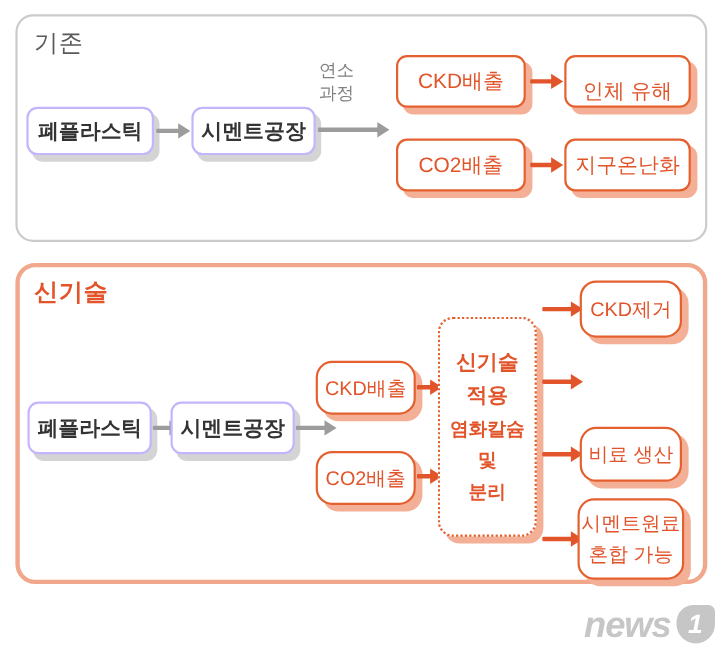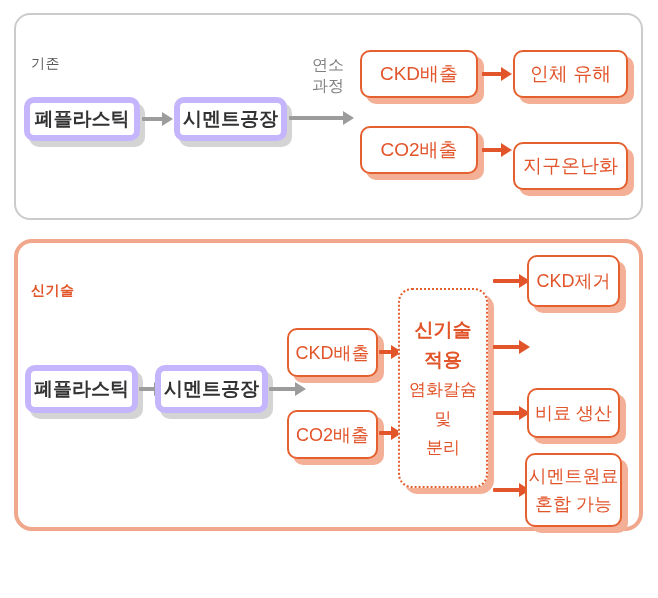--- a/index.html
+++ b/index.html
@@ -3,50 +3,50 @@
 <meta charset="utf-8">
 <style>
   html,body{margin:0;padding:0;background:#ffffff;}
   .canvas{
     position:relative;width:658px;height:598px;background:#ffffff;
     font-family:"Liberation Sans","DejaVu Sans",sans-serif;overflow:hidden;
   }
   .panel{position:absolute;border-radius:16px;background:#ffffff;box-sizing:border-box;}
   .panel-gray{border:2px solid #cbcbcb;}
   .panel-orange{border:4px solid #f0a78b;border-radius:18px;}
-  .panel-title{position:absolute;font-size:14px;letter-spacing:0.5px;margin-top:31px;}
+  .panel-title{position:absolute;font-size:22px;letter-spacing:0.5px;}
   .title-gray{color:#595959;font-weight:500;}
   .title-orange{color:#e2542a;font-weight:bold;}
 
   .box{
     position:absolute;display:flex;align-items:center;justify-content:center;
     background:#ffffff;border-radius:10px;box-sizing:border-box;text-align:center;
   }
   .box-gray{
-    border:6px solid #c4b5fd;box-shadow:5px 6px 0 0 #d4d4d4;
+    border:2px solid #c4b5fd;box-shadow:5px 6px 0 0 #d4d4d4;
     color:#333333;font-size:19px;font-weight:600;
   }
   .box-orange{
     border:2px solid #e4602f;box-shadow:6px 6px 0 0 #f4b097;
     color:#e2542a;font-size:19px;font-weight:500;
   }
-  .box-orange.small{font-size:18px;}
+  .box-orange.small{font-size:18px;border-radius:15px;}
   .box .two-line{line-height:28px;font-size:18px;}
 
   .dashed-box{
     position:absolute;background:#ffffff;border:2px dotted #e4602f;border-radius:14px;
     box-shadow:6px 6px 0 0 #f4b097;box-sizing:border-box;
     display:flex;flex-direction:column;align-items:center;justify-content:center;
     color:#e2542a;text-align:center;padding:6px 2px;
   }
   .dashed-box .b{font-size:19px;font-weight:bold;line-height:30px;}
-  .dashed-box .r{font-size:17px;font-weight:400;line-height:29px;}
+  .dashed-box .r{font-size:17px;font-weight:700;line-height:29px;}
 
   .muted-label{
-    position:absolute;color:#808080;font-size:16px;line-height:21px;text-align:right;
+    position:absolute;color:#808080;font-size:16px;line-height:21px;text-align:left;
   }
 
   .arrow{position:absolute;height:16px;margin-top:-8px;}
   .arrow .shaft{position:absolute;left:0;right:8px;top:50%;height:4px;margin-top:-2px;border-radius:1px;}
   .arrow .head{position:absolute;right:0;top:50%;margin-top:-7px;width:0;height:0;
     border-top:7px solid transparent;border-bottom:7px solid transparent;}
   .arrow-gray .shaft{background:#9c9c9c;}
   .arrow-gray .head{border-left:11px solid #9c9c9c;}
   .arrow-orange .shaft{background:#e2542a;}
   .arrow-orange .head{border-left:11px solid #e2542a;}
@@ -98,34 +98,34 @@
 
   <div class="box box-orange" style="left:360px;top:50px;width:118px;height:48px;">
     <span>CKD배출</span>
   </div>
 
   <div class="arrow arrow-orange" style="left:482px;top:74px;width:30px;">
       <i class="shaft"></i>
       <i class="head"></i>
     </div>
 
-  <div class="box box-orange" style="left:513px;top:50px;width:115px;height:48px;">
+  <div class="box box-orange" style="left:513px;top:50px;width:115px;height:48px;align-items:flex-end;">
     <span>인체 유해</span>
   </div>
 
   <div class="box box-orange" style="left:360px;top:126px;width:118px;height:48px;">
     <span>CO2배출</span>
   </div>
 
   <div class="arrow arrow-orange" style="left:482px;top:150px;width:30px;">
       <i class="shaft"></i>
       <i class="head"></i>
     </div>
 
-  <div class="box box-orange" style="left:513px;top:126px;width:115px;height:48px;margin-top:16px;">
+  <div class="box box-orange" style="left:513px;top:126px;width:115px;height:48px;">
     <span>지구온난화</span>
   </div>
 
   <div class="panel panel-orange" style="left:14px;top:239px;width:629px;height:292px;"></div>
   <span class="panel-title title-orange" style="left:31px;top:251px;">신기술</span>
 
   <div class="box box-gray" style="left:25px;top:365px;width:113px;height:48px;">
     <span>폐플라스틱</span>
   </div>
 
@@ -191,14 +191,18 @@
   <div class="box box-orange small" style="left:525px;top:453px;width:97px;height:74px;">
     <span class="two-line">
       <span>시멘트원료</span><br>
       <span>혼합 가능</span>
     </span>
   </div>
   <div class="box box-orange small" style="left:527px;top:388px;width:93px;height:50px;">
     <span>비료 생산</span>
   </div>
 
+  <div class="watermark" style="left:531px;top:550px;">
+    <span class="wm-text">news</span>
+    <span class="wm-badge">1</span>
+  </div>
 
 </div>
 
 </body></html>

